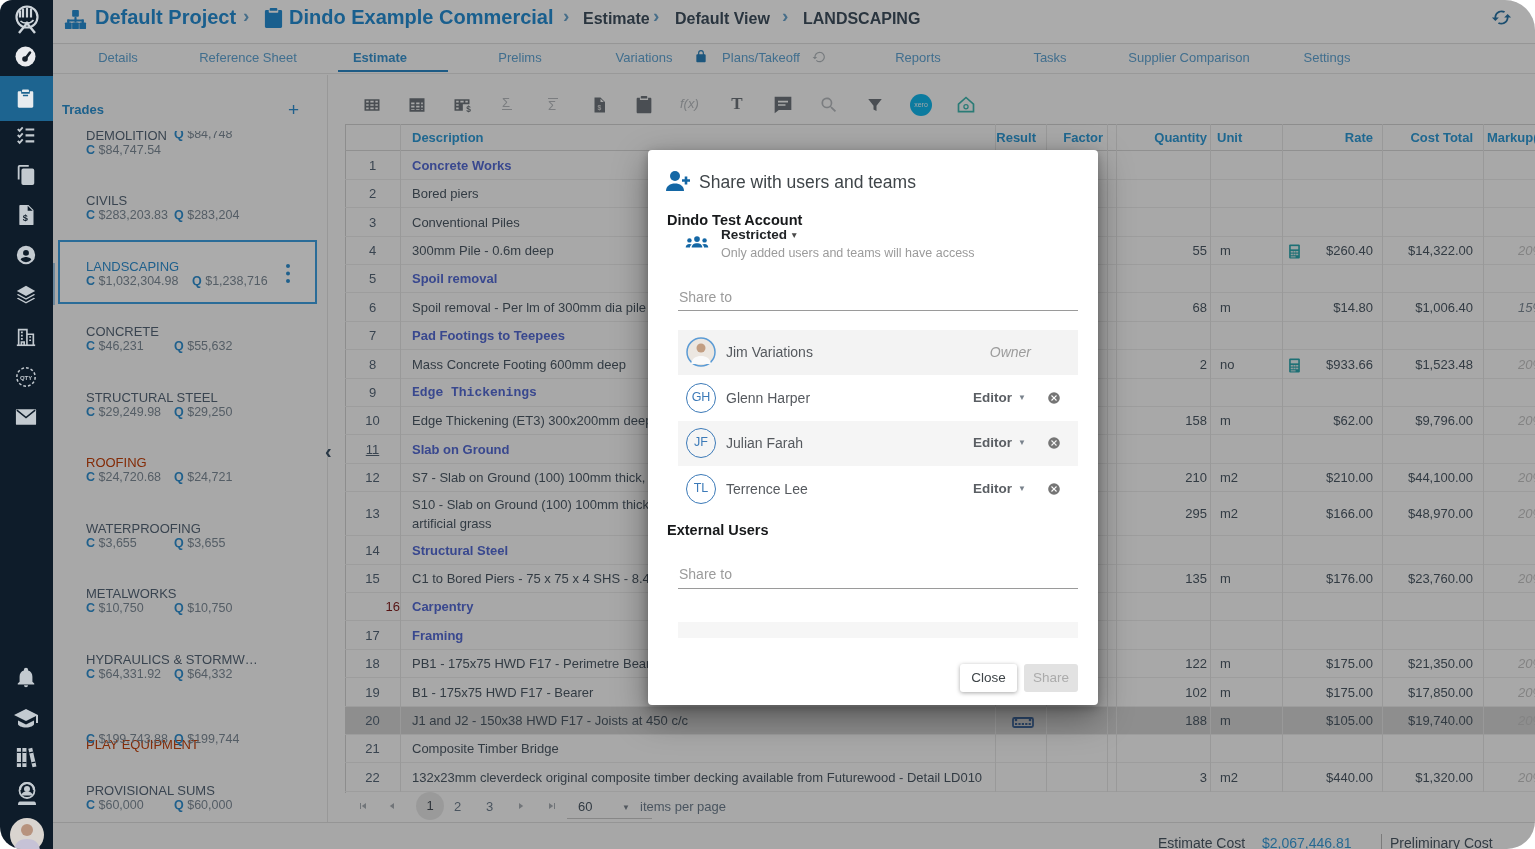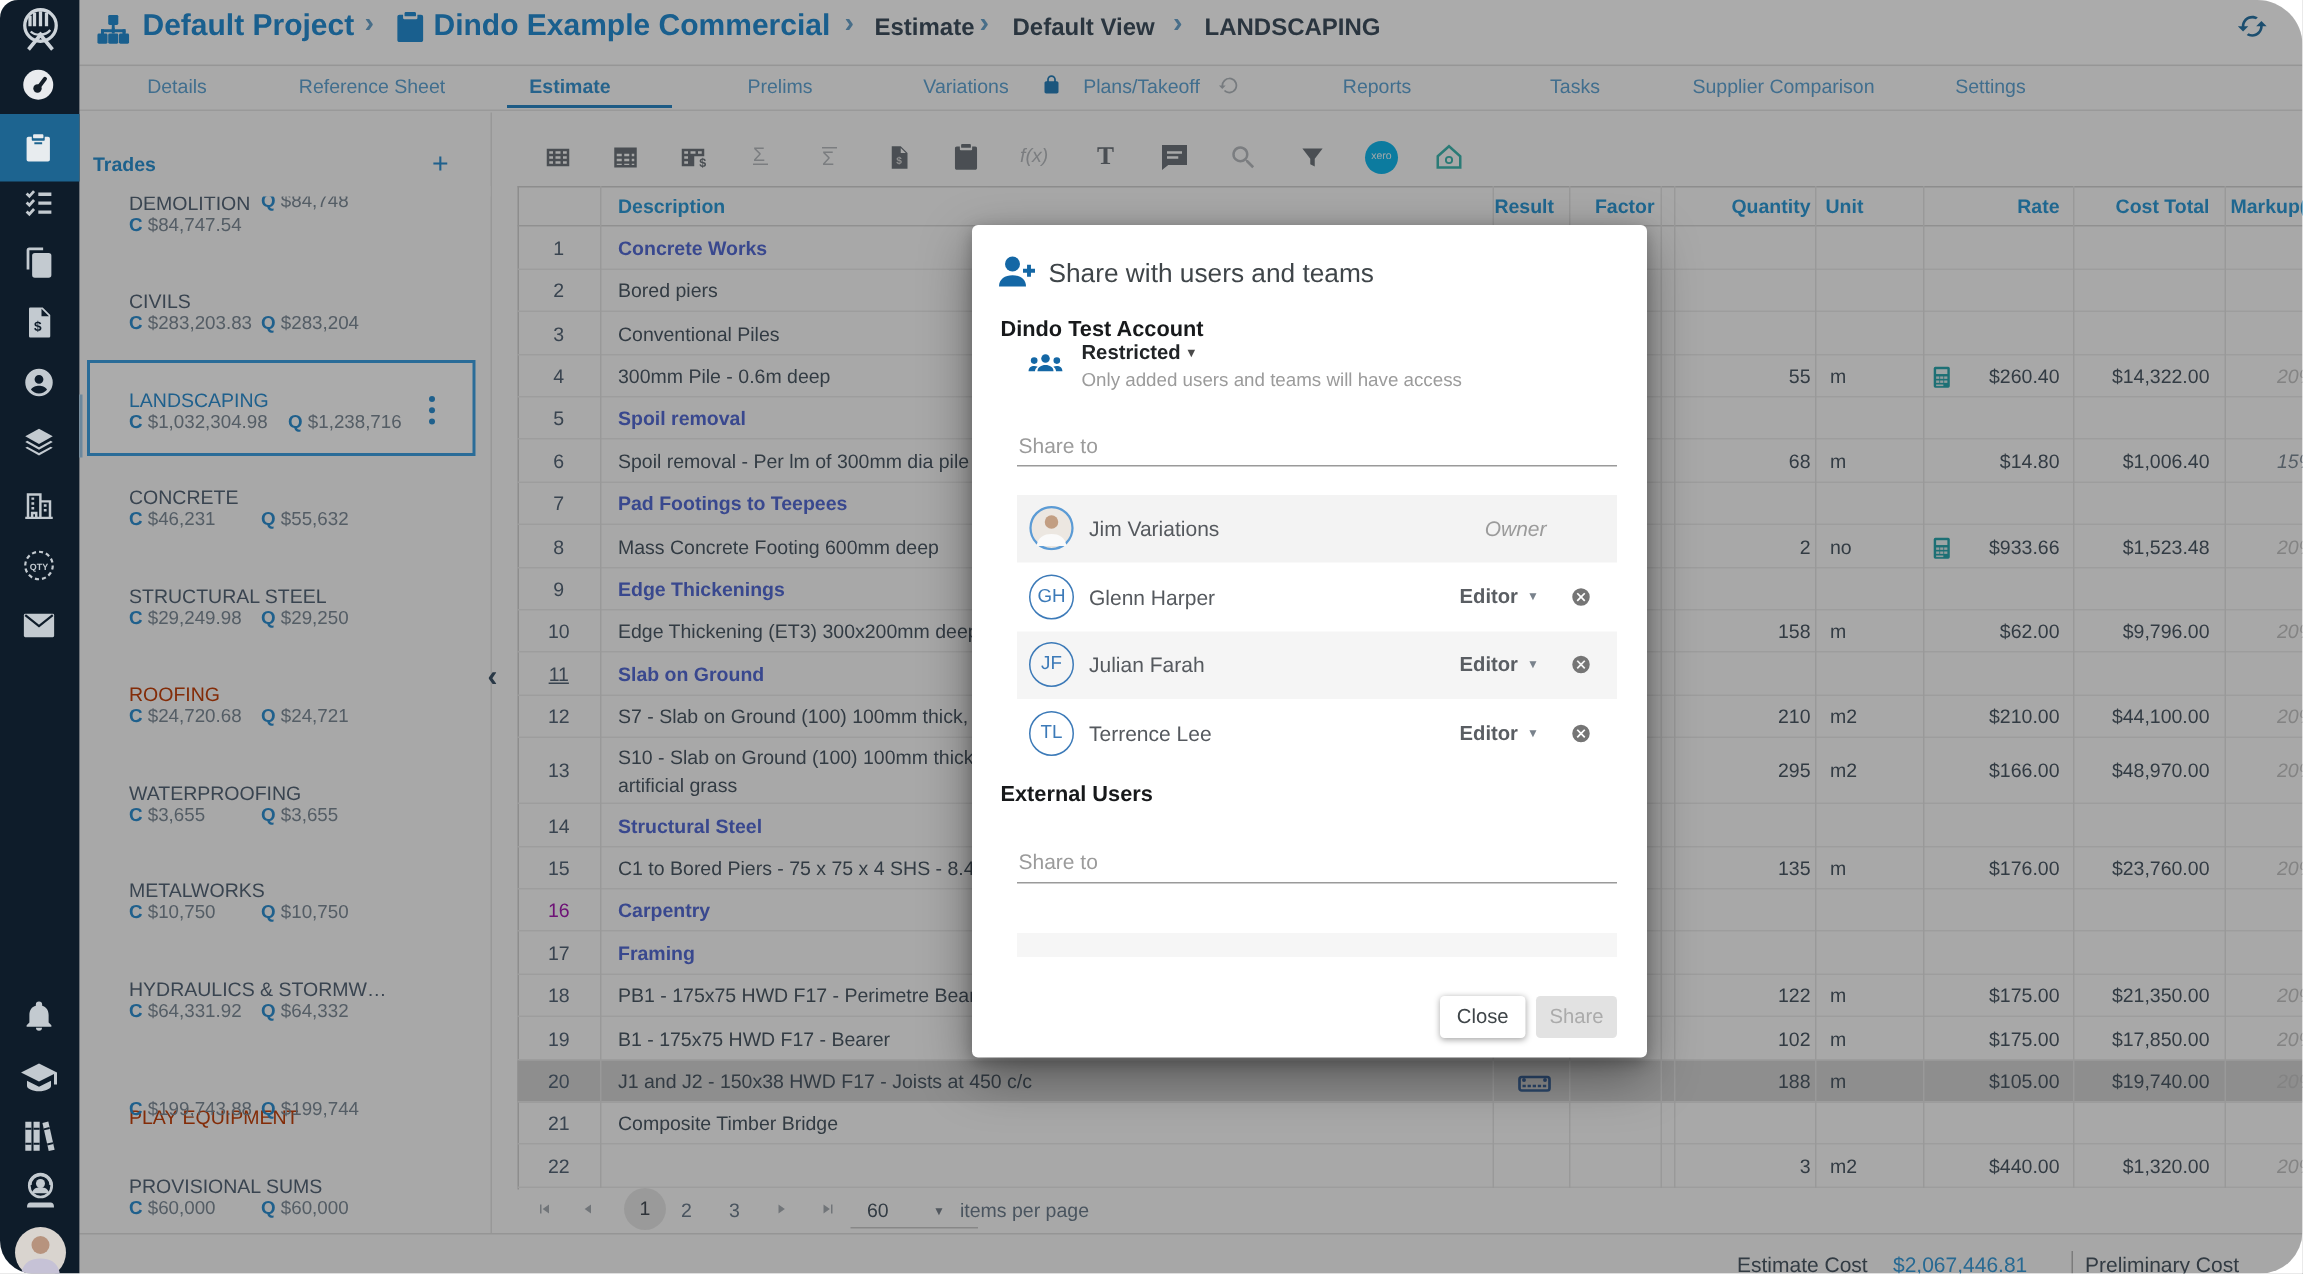--- a/index.html
+++ b/index.html
@@ -222,21 +222,21 @@
         <rect x="10" y="13" width="4" height="3"></rect>
         <rect x="15" y="13" width="4" height="3"></rect>
         <rect x="5" y="18" width="4" height="3"></rect>
         <rect x="10" y="18" width="4" height="3"></rect>
         <rect x="15" y="18" width="4" height="3"></rect>
         <rect x="5" y="23" width="9" height="2"></rect>
       </g>
     </svg>
 <div class="abs row-border" style="left:345px;top:378.69999999999993px;width:1190px;height:28.4px;"></div>
 <div class="abs" style="left:345px;top:384.8999999999999px;width:55px;text-align:center;font-size:13px;color:#556576;">9</div>
-<div class="abs" style="left:412px;top:384.8999999999999px;font-size:13px;color:#546ad2;font-weight:bold;white-space:nowrap;">Edge Thickenings</div>
+<div class="abs" style="left:412px;top:384.8999999999999px;font-size:13px;color:#546ad2;font-weight:bold;white-space:nowrap;font-family:Liberation Mono, monospace;">Edge Thickenings</div>
 <div class="abs row-border" style="left:345px;top:407.0999999999999px;width:1190px;height:28.4px;"></div>
 <div class="abs" style="left:345px;top:413.2999999999999px;width:55px;text-align:center;font-size:13px;color:#556576;">10</div>
 <div class="abs" style="left:412px;top:413.2999999999999px;font-size:13px;color:#4b5864;font-weight:normal;white-space:nowrap;">Edge Thickening (ET3) 300x200mm deep, exc</div>
 <div class="abs" style="left:1130px;top:413.2999999999999px;width:77px;text-align:right;font-size:13px;color:#4b5864;">158</div>
 <div class="abs" style="left:1220px;top:413.2999999999999px;font-size:13px;color:#4b5864;">m</div>
 <div class="abs" style="left:1283px;top:413.2999999999999px;width:90px;text-align:right;font-size:13px;color:#4b5864;">$62.00</div>
 <div class="abs" style="left:1383px;top:413.2999999999999px;width:90px;text-align:right;font-size:13px;color:#4b5864;">$9,796.00</div>
 <div class="abs" style="left:1500px;top:413.2999999999999px;width:44px;text-align:right;font-size:13px;font-style:italic;color:#c2c2c2;">20%</div>
 <div class="abs row-border" style="left:345px;top:435.4999999999999px;width:1190px;height:28.4px;"></div>
 <div class="abs" style="left:345px;top:441.6999999999999px;width:55px;text-align:center;font-size:13px;color:#556576;text-decoration:underline;">11</div>
@@ -263,21 +263,21 @@
 <div class="abs" style="left:412px;top:542.4999999999999px;font-size:13px;color:#546ad2;font-weight:bold;white-space:nowrap;">Structural Steel</div>
 <div class="abs row-border" style="left:345px;top:564.6999999999998px;width:1190px;height:28.4px;"></div>
 <div class="abs" style="left:345px;top:570.8999999999999px;width:55px;text-align:center;font-size:13px;color:#556576;">15</div>
 <div class="abs" style="left:412px;top:570.8999999999999px;font-size:13px;color:#4b5864;font-weight:normal;white-space:nowrap;">C1 to Bored Piers - 75 x 75 x 4 SHS - 8.49kg/n</div>
 <div class="abs" style="left:1130px;top:570.8999999999999px;width:77px;text-align:right;font-size:13px;color:#4b5864;">135</div>
 <div class="abs" style="left:1220px;top:570.8999999999999px;font-size:13px;color:#4b5864;">m</div>
 <div class="abs" style="left:1283px;top:570.8999999999999px;width:90px;text-align:right;font-size:13px;color:#4b5864;">$176.00</div>
 <div class="abs" style="left:1383px;top:570.8999999999999px;width:90px;text-align:right;font-size:13px;color:#4b5864;">$23,760.00</div>
 <div class="abs" style="left:1500px;top:570.8999999999999px;width:44px;text-align:right;font-size:13px;font-style:italic;color:#c2c2c2;">20%</div>
 <div class="abs row-border" style="left:345px;top:593.0999999999998px;width:1190px;height:28.4px;"></div>
-<div class="abs" style="left:345px;top:599.2999999999998px;width:55px;text-align:center;font-size:13px;color:#a21caf;">16</div>
+<div class="abs" style="left:345px;top:599.2999999999998px;width:55px;text-align:right;font-size:13px;color:#7f1d1d;">16</div>
 <div class="abs" style="left:412px;top:599.2999999999998px;font-size:13px;color:#546ad2;font-weight:bold;white-space:nowrap;">Carpentry</div>
 <div class="abs row-border" style="left:345px;top:621.4999999999998px;width:1190px;height:28.4px;"></div>
 <div class="abs" style="left:345px;top:627.6999999999998px;width:55px;text-align:center;font-size:13px;color:#556576;">17</div>
 <div class="abs" style="left:412px;top:627.6999999999998px;font-size:13px;color:#546ad2;font-weight:bold;white-space:nowrap;">Framing</div>
 <div class="abs row-border" style="left:345px;top:649.8999999999997px;width:1190px;height:28.4px;"></div>
 <div class="abs" style="left:345px;top:656.0999999999998px;width:55px;text-align:center;font-size:13px;color:#556576;">18</div>
 <div class="abs" style="left:412px;top:656.0999999999998px;font-size:13px;color:#4b5864;font-weight:normal;white-space:nowrap;">PB1 - 175x75 HWD F17 - Perimetre Bearer</div>
 <div class="abs" style="left:1130px;top:656.0999999999998px;width:77px;text-align:right;font-size:13px;color:#4b5864;">122</div>
 <div class="abs" style="left:1220px;top:656.0999999999998px;font-size:13px;color:#4b5864;">m</div>
 <div class="abs" style="left:1283px;top:656.0999999999998px;width:90px;text-align:right;font-size:13px;color:#4b5864;">$175.00</div>
@@ -304,20 +304,21 @@
       <rect x="1" y="2" width="20" height="9" rx="1.5" fill="none" stroke="#40689c" stroke-width="1.8"></rect>
       <circle cx="4" cy="4" r="1.3" fill="#40689c"></circle>
       <circle cx="18" cy="4" r="1.3" fill="#40689c"></circle>
       <path d="M3 8h16" stroke="#40689c" stroke-width="1.8" stroke-dasharray="2.2 1.2"></path>
     </svg>
 <div class="abs row-border" style="left:345px;top:735.0999999999997px;width:1190px;height:28.4px;"></div>
 <div class="abs" style="left:345px;top:741.2999999999997px;width:55px;text-align:center;font-size:13px;color:#556576;">21</div>
 <div class="abs" style="left:412px;top:741.2999999999997px;font-size:13px;color:#4b5864;font-weight:normal;white-space:nowrap;">Composite Timber Bridge</div>
 <div class="abs row-border" style="left:345px;top:763.4999999999997px;width:1190px;height:28.4px;"></div>
 <div class="abs" style="left:345px;top:769.6999999999997px;width:55px;text-align:center;font-size:13px;color:#556576;">22</div>
+<div class="abs" style="left:412px;top:769.6999999999997px;font-size:13px;color:#4b5864;font-weight:normal;white-space:nowrap;">132x23mm cleverdeck original composite timber decking available from Futurewood - Detail LD010</div>
 <div class="abs" style="left:1130px;top:769.6999999999997px;width:77px;text-align:right;font-size:13px;color:#4b5864;">3</div>
 <div class="abs" style="left:1220px;top:769.6999999999997px;font-size:13px;color:#4b5864;">m2</div>
 <div class="abs" style="left:1283px;top:769.6999999999997px;width:90px;text-align:right;font-size:13px;color:#4b5864;">$440.00</div>
 <div class="abs" style="left:1383px;top:769.6999999999997px;width:90px;text-align:right;font-size:13px;color:#4b5864;">$1,320.00</div>
 <div class="abs" style="left:1500px;top:769.6999999999997px;width:44px;text-align:right;font-size:13px;font-style:italic;color:#c2c2c2;">20%</div>
 <div class="abs" style="left:400px;top:124px;width:1px;height:668px;background:#e2e2e2;"></div>
 <div class="abs" style="left:995px;top:124px;width:1px;height:668px;background:#e2e2e2;"></div>
 <div class="abs" style="left:1046px;top:124px;width:1px;height:668px;background:#e2e2e2;"></div>
 <div class="abs" style="left:1107px;top:124px;width:1px;height:668px;background:#e2e2e2;"></div>
 <div class="abs" style="left:1116px;top:124px;width:1px;height:668px;background:#e2e2e2;"></div>

